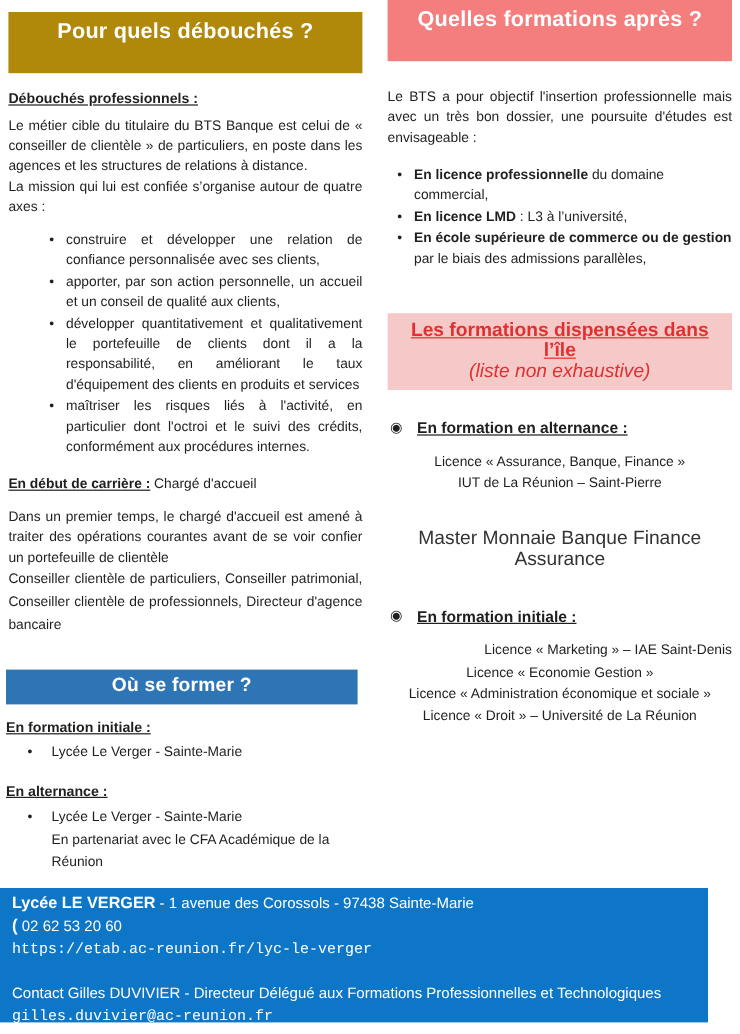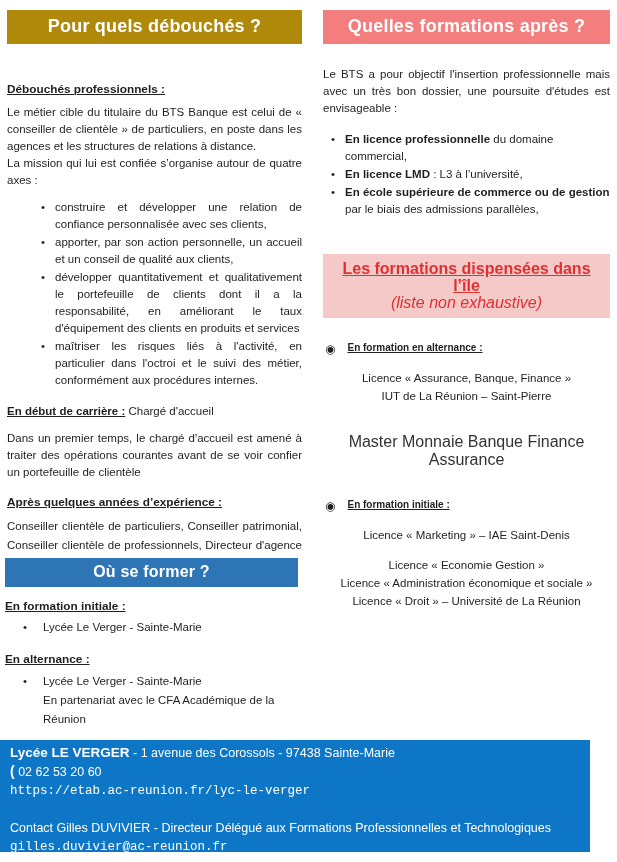--- a/index.html
+++ b/index.html
@@ -11,29 +11,29 @@
   .page {
     position: relative;
     width: 617px;
     height: 862px;
     background: #ffffff;
     overflow: hidden;
   }
 
   
   .col-left  { position: absolute; left: 7px;  top: 10px; width: 295px; }
-  .col-right { position: absolute; left: 323px; top: 10px; width: 287px; }
+  .col-right { position: absolute; left: 323px; top: 0; width: 287px; }
 
   
   .banner {
     color: #ffffff;
     font-weight: bold;
     font-size: 18px;
     text-align: center;
-    padding: 6px 0 7px 0;
+    padding: 6px 0 24px 0;
     letter-spacing: .2px;
   }
   .banner-gold { background: #b0890b; }
   .banner-pink { background: #f47d7d; }
   .banner-blue { background: #2e75b6; font-size: 16px; padding: 5px 0 6px 0; }
 
   
   .body-txt { font-size: 11.5px; line-height: 17px; }
   .just { text-align: justify; }
   .heading-ul {
@@ -83,21 +83,21 @@
     margin-top: 24px;
     margin-bottom: 12px;
   }
   .fisheye {
     font-size: 12px;
     line-height: 15px;
     margin-right: 12px;
     margin-left: 2px;
   }
   .fisheye-heading {
-    font-size: 10px;
+    font-size: 13px;
     font-weight: bold;
     text-decoration: underline;
   }
   .center-lines { text-align: center; font-size: 11.5px; line-height: 18px; }
   .master-line {
     text-align: center;
     font-size: 16px;
     margin-top: 28px;
     margin-bottom: 6px;
     color: #333333;
@@ -125,42 +125,41 @@
   .contact a { color: #ffffff; text-decoration: none; font-family: Liberation Mono, monospace; }
 </style>
 </head>
 <body>
 
 <div class="page">
 
   <div class="col-left">
     <div class="banner banner-gold">Pour quels débouchés ?</div>
 
-    <div class="heading-ul" style="margin-top:38px;">Débouchés professionnels :</div>
+    <div class="heading-ul" style="margin-top:14px;">Débouchés professionnels :</div>
 
     <div class="body-txt just para">
       <span>Le métier cible du titulaire du BTS Banque est celui de « conseiller de clientèle » de particuliers, en poste dans les agences et les structures de relations à distance.</span>
       <br>
       <span>La mission qui lui est confiée s’organise autour de quatre axes :</span>
     </div>
 
     <ul class="disc-list indent-list body-txt just">
       <li>construire et développer une relation de confiance personnalisée avec ses clients,</li>
       <li>apporter, par son action personnelle, un accueil et un conseil de qualité aux clients,</li>
       <li>développer quantitativement et qualitativement le portefeuille de clients dont il a la responsabilité, en améliorant le taux d'équipement des clients en produits et services</li>
-      <li>maîtriser les risques liés à l'activité, en particulier dans l'octroi et le suivi des métier, conformément aux procédures internes.</li>
+      <li>maîtriser les risques liés à l'activité, en particulier dont l'octroi et le suivi des crédits, conformément aux procédures internes.</li>
     </ul>
 
     <div class="body-txt" style="margin-top:14px;">
       <span class="inline-label">En début de carrière :</span><span> Chargé d'accueil</span>
     </div>
 
     <div class="body-txt just" style="margin-top:10px;">Dans un premier temps, le chargé d'accueil est amené à traiter des opérations courantes avant de se voir confier un portefeuille de clientèle</div>
 
-    <div class="heading-ul">Après quelques années d’expérience :</div>
 
     <div class="body-txt just" style="line-height:19px;">Conseiller clientèle de particuliers, Conseiller patrimonial, Conseiller clientèle de professionnels, Directeur d'agence bancaire</div>
   </div>
 
   <div class="col-right">
     <div class="banner banner-pink">Quelles formations après ?</div>
 
     <div class="body-txt just" style="margin-top:22px;">Le BTS a pour objectif l'insertion professionnelle mais avec un très bon dossier, une poursuite d'études est envisageable :</div>
 
     <ul class="disc-list body-txt" style="margin-top:14px; padding-left:4px;">
@@ -191,21 +190,21 @@
     </div>
 
     <div class="master-line">Master Monnaie Banque Finance Assurance</div>
 
     <div class="fisheye-row" style="margin-top:30px;">
       <span class="fisheye">◉</span>
       <span class="fisheye-heading">En formation initiale :</span>
     </div>
 
     <div class="center-lines">
-      <div style="margin-bottom:12px;">Licence « Marketing » – IAE Saint-Denis</div>
+      <div style="margin-bottom:1px;text-align:right;">Licence « Marketing » – IAE Saint-Denis</div>
       <div>Licence « Economie Gestion »</div>
       <div>Licence « Administration économique et sociale »</div>
       <div>Licence « Droit » – Université de La Réunion</div>
     </div>
   </div>
 
   <div class="where">
     <div class="banner banner-blue">Où se former ?</div>
 
     <div class="heading-ul">En formation initiale :</div>

